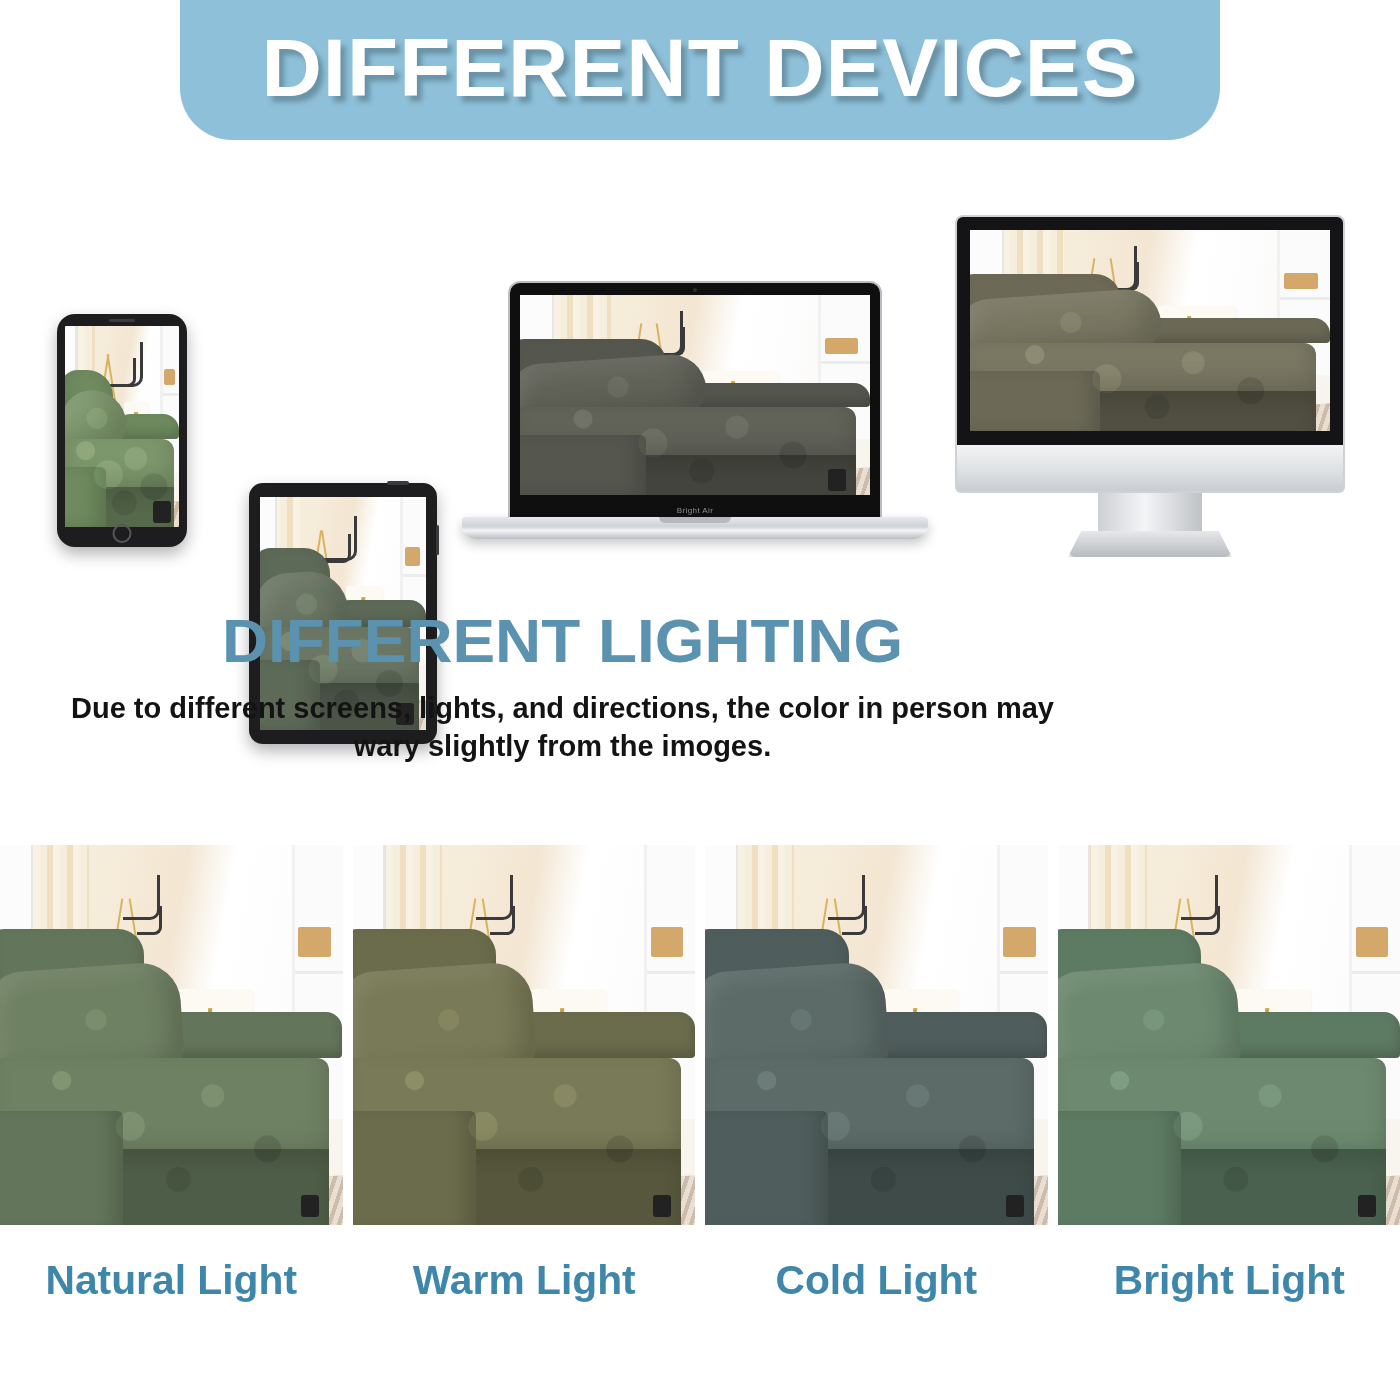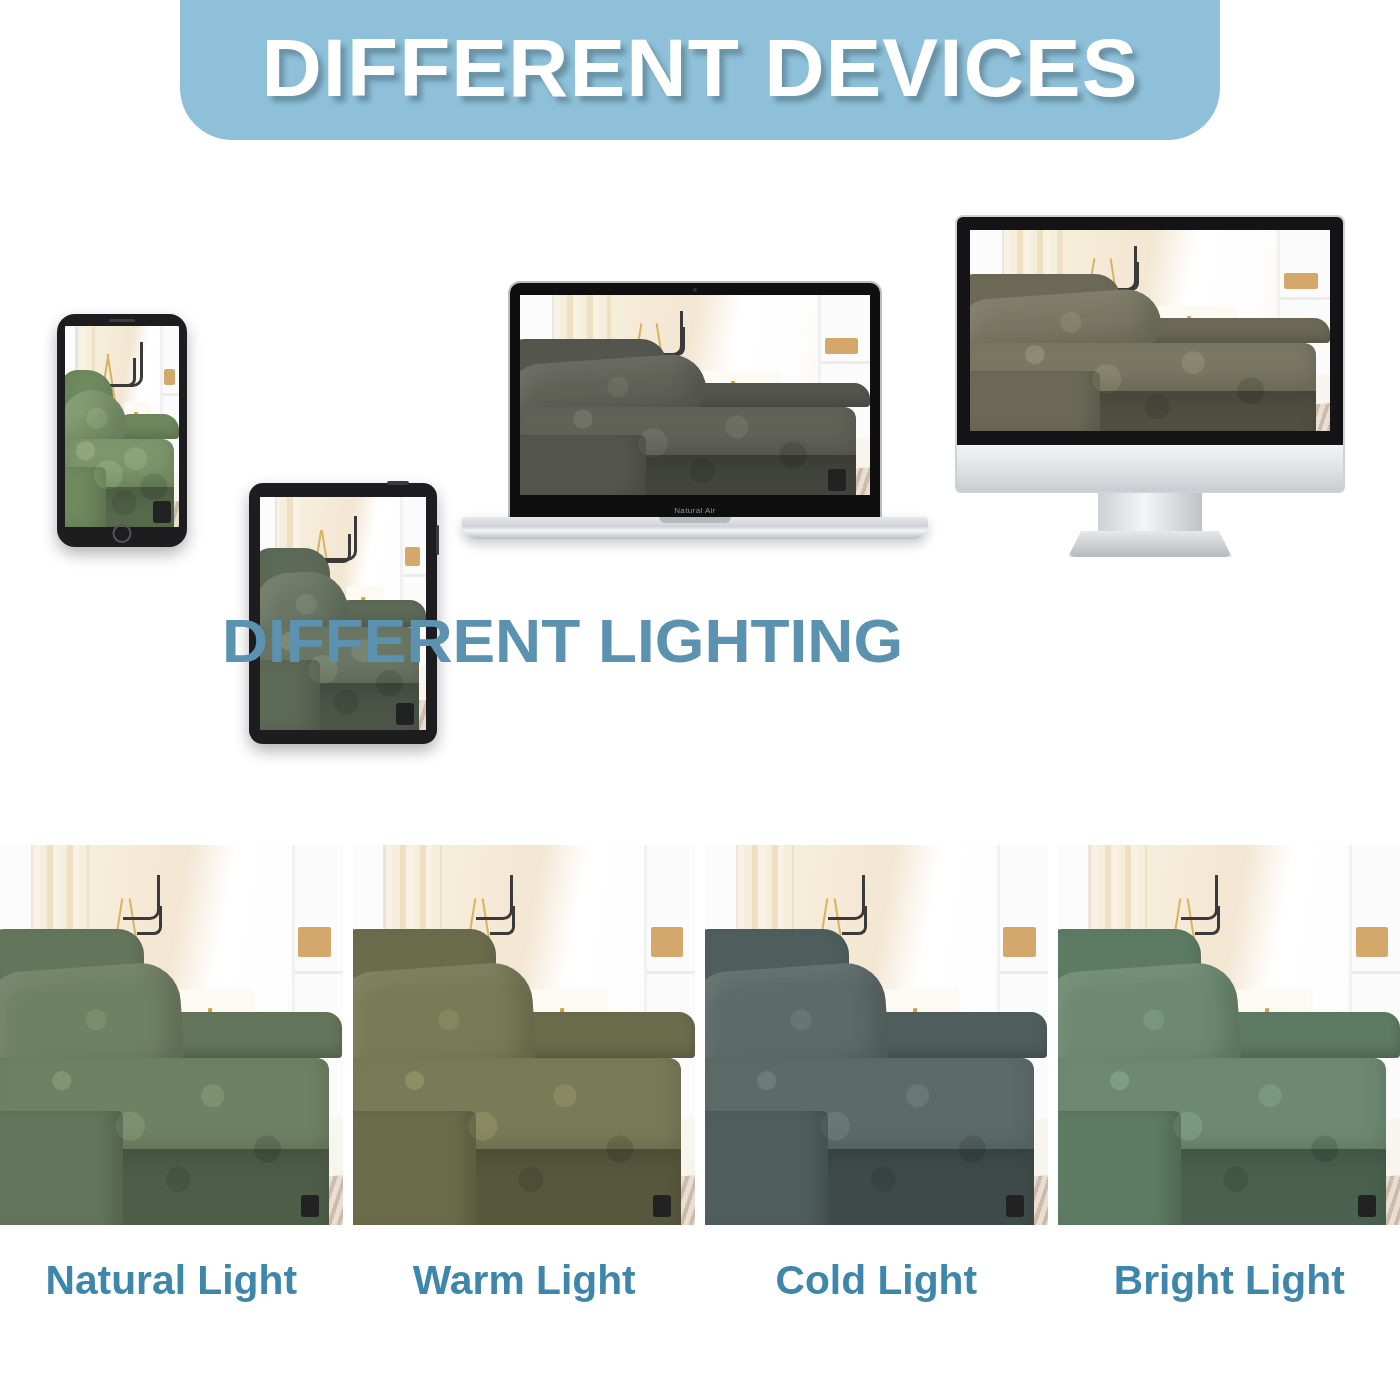--- a/index.html
+++ b/index.html
@@ -404,21 +404,21 @@
           <div class="sofa-back"></div>
             <div class="arm"></div>
             <div class="bolster"></div>
           <div class="seat"></div>
             <div class="skirt"></div>
             <div class="ottoman"></div>
           <div class="foot"></div>
             <div class="grain"></div>
         </div>
       </div>
-      <div class="brand">Natural Air</div>
+      <div class="brand">Bright Air</div>
     </div>
     <div class="base">
       <div class="notch-b"></div>
     </div>
   </div>
 
   <div class="monitor">
     <div class="panel">
       <div class="screen">
         <div class="photo" id="ph-monitor" style="--sofa: #6c6a57; --sofaL: #7a7863; --sofaD: #504f41;">
@@ -445,20 +445,21 @@
       </div>
     </div>
     <div class="chin"></div>
     <div class="neck"></div>
     <div class="foot"></div>
   </div>
 </div>
 
 <div class="mid">
   <h2 style="color: rgb(90, 146, 176);">DIFFERENT LIGHTING</h2>
+  <p style="color: rgb(19, 19, 19);">Due to different screens, lights, and directions, the color in person may wary slightly from the imoges.</p>
 </div>
 
 <div class="grid">
   <div class="cell">
     <div class="photo" id="cmp0" style="--sofa: #63755a; --sofaL: #6f8163; --sofaD: #4e5d47;">
       <div class="wall"></div>
         <div class="curtain"></div>
         <div class="window"></div>
       <div class="shelf"></div>
         <div class="table"></div>

